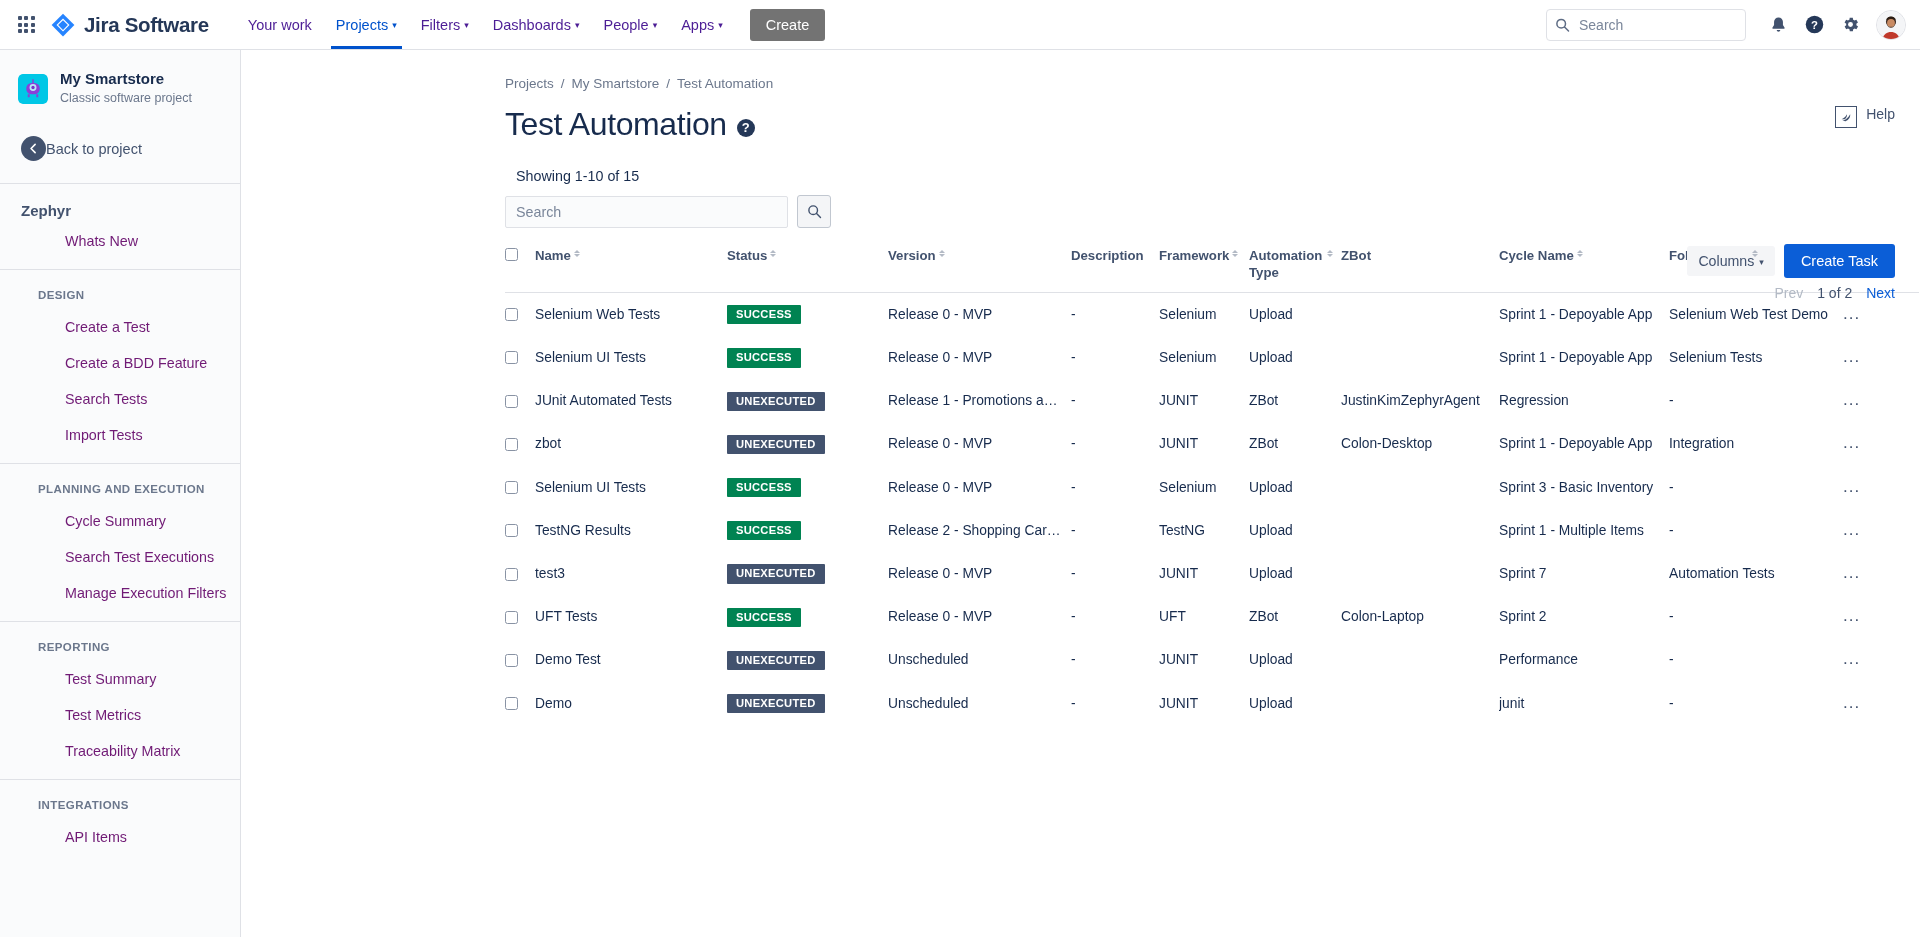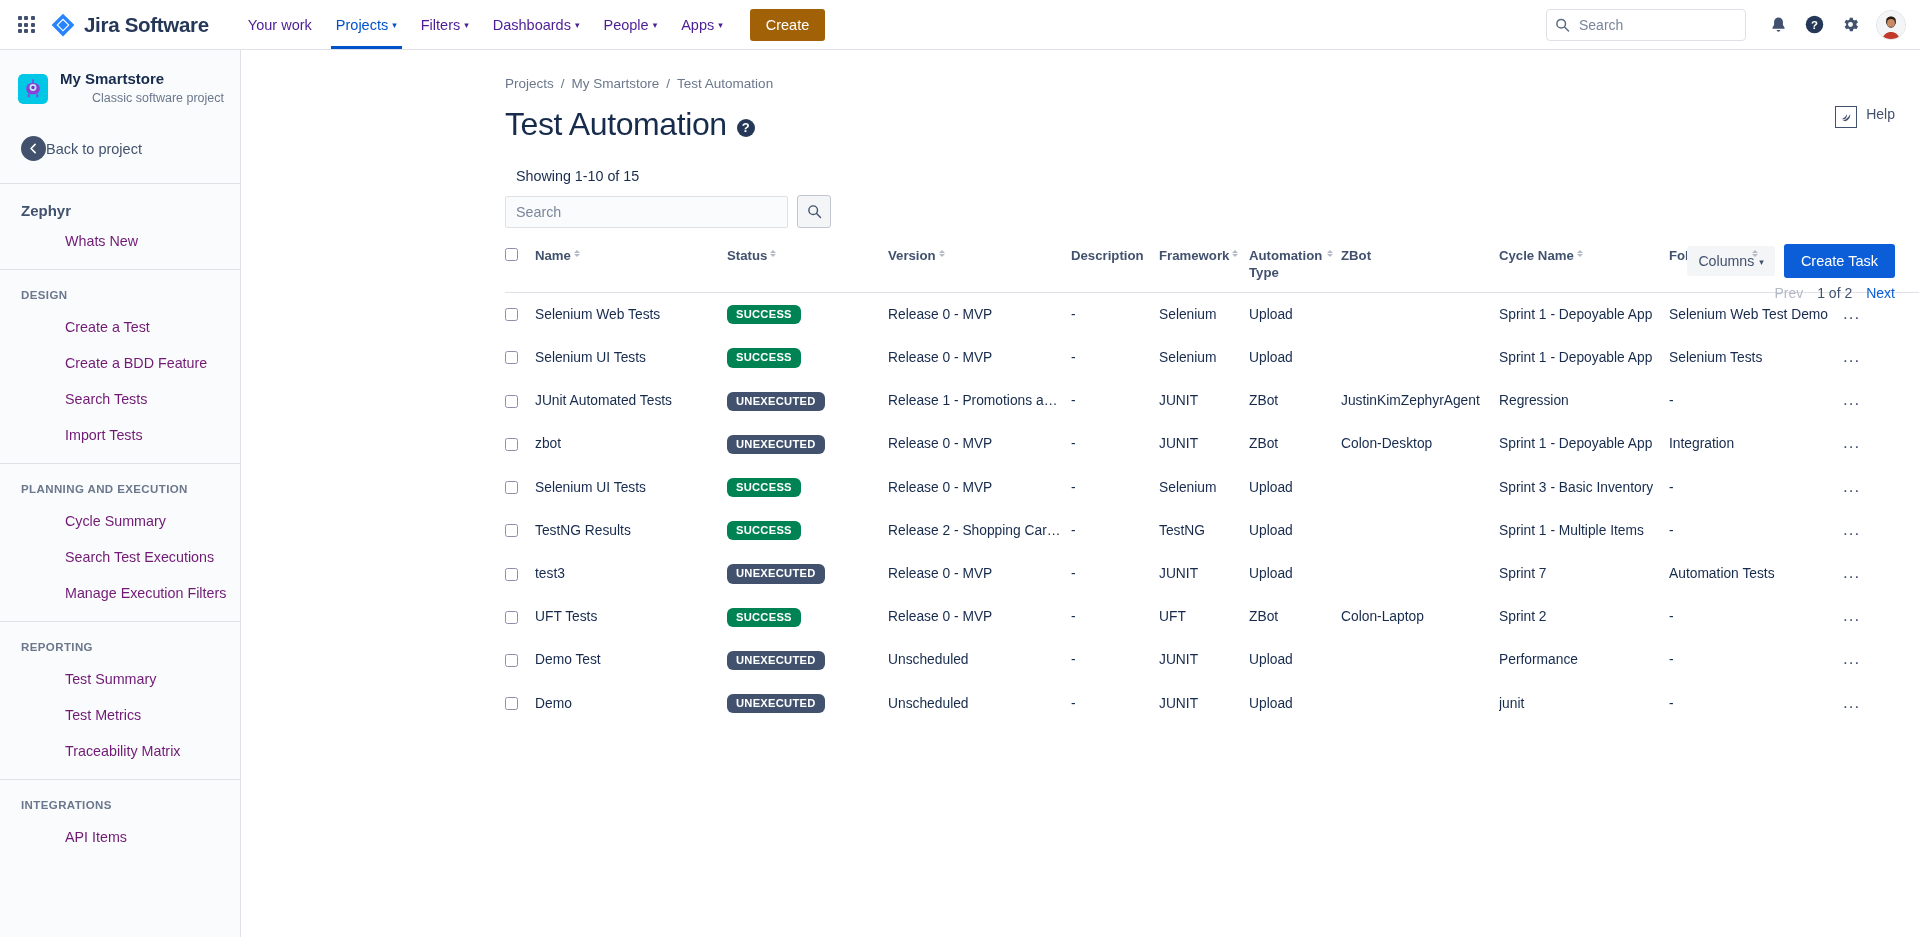--- a/index.html
+++ b/index.html
@@ -51,21 +51,21 @@
     position: relative; white-space: nowrap;
   }
   .nav-item.active { color: #0052CC; }
   .nav-item.active::after {
     content: ""; position: absolute; left: 6px; right: 6px; bottom: 0;
     height: 3px; background: #0052CC;
   }
   .caret { font-size: 9px; line-height: 1; position: relative; top: 1px; }
   .create-btn {
     margin-left: 16px;
-    background: #a16207; color: #fff;
+    background: #737373; color: #fff;
     border: none; border-radius: 3px;
     font-size: 14.5px; font-weight: 500;
     padding: 8px 16px; cursor: pointer;
     font-family: inherit;
   }
   .topnav-right {
     margin-left: auto; display: flex; align-items: center; gap: 4px;
   }
   .search-wrap { position: relative; margin-right: 12px; }
   .search-wrap input {
@@ -102,21 +102,21 @@
     padding-top: 14px;
     overflow: hidden;
     position: relative;
   }
   .proj-head {
     display: flex; align-items: center; gap: 12px;
     padding: 6px 16px 4px 18px; cursor: pointer;
   }
   .proj-icon { width: 30px; height: 30px; border-radius: 5px; display:block; flex:none; }
   .proj-name { font-size: 15px; font-weight: 600; color: #172B4D; line-height: 1.25; }
-  .proj-sub { font-size: 12.5px; color: #6B778C; line-height: 1.4; margin-top: 1px; margin-left: 32px; }
+  .proj-sub { font-size: 12.5px; color: #6B778C; line-height: 1.4; margin-top: 1px; }
 
   .back-row {
     display: flex; align-items: center; 
     padding: 13px 16px 13px 21px; cursor: pointer;
     margin-top: 12px;
   }
   .back-circle {
     width: 25px; height: 25px; border-radius: 50%;
     background: #42526E; display: flex; align-items: center;
     justify-content: center; flex: none;
@@ -129,21 +129,21 @@
     font-size: 15px; font-weight: 600; color: #42526E;
     padding: 18px 16px 4px 21px;
   }
   .sb-link {
     display: block; font-size: 14.3px; color: #701a75;
     padding: 10px 16px 10px 21px; cursor: pointer;
     text-decoration: none; white-space: nowrap; margin-left: 44px;
   }
   .sb-group-label {
     font-size: 11.5px; font-weight: 700; color: #6B778C;
-    letter-spacing: 0.4px; padding: 19px 16px 8px 21px;
+    letter-spacing: 0.4px; padding: 19px 16px 8px 38px;
     text-transform: uppercase;
   }
   .sb-section-divider { height: 1px; background: #DFE1E6; margin: 10px 0 0 0; }
 
   
   .main {
     flex: 1; padding: 0; overflow: hidden; position: relative;
     background: #fff;
   }
   .main-inner { padding: 26px 0 0 0; }
@@ -257,21 +257,21 @@
     line-height: 1.3;
   }
 
   .cb {
     width: 13px; height: 13px;
     border: 1.3px solid #8993A4; border-radius: 2.5px;
     background: #fff; cursor: pointer; display: block;
   }
 
   .badge {
-    display: inline-block; border-radius: 6px;
+    display: inline-block; border-radius: 1px;
     font-size: 11.2px; font-weight: 700; color: #fff;
     padding: 4px 9px; letter-spacing: 0.25px;
     text-align: center; line-height: 1;
   }
   .badge.success { background: #008352; }
   .badge.unexecuted { background: #42526E; }
 
   .actions-dots {
     color: #42526E; font-size: 17px; letter-spacing: 1px;
     cursor: pointer; line-height: 0.6; display: inline-block;

